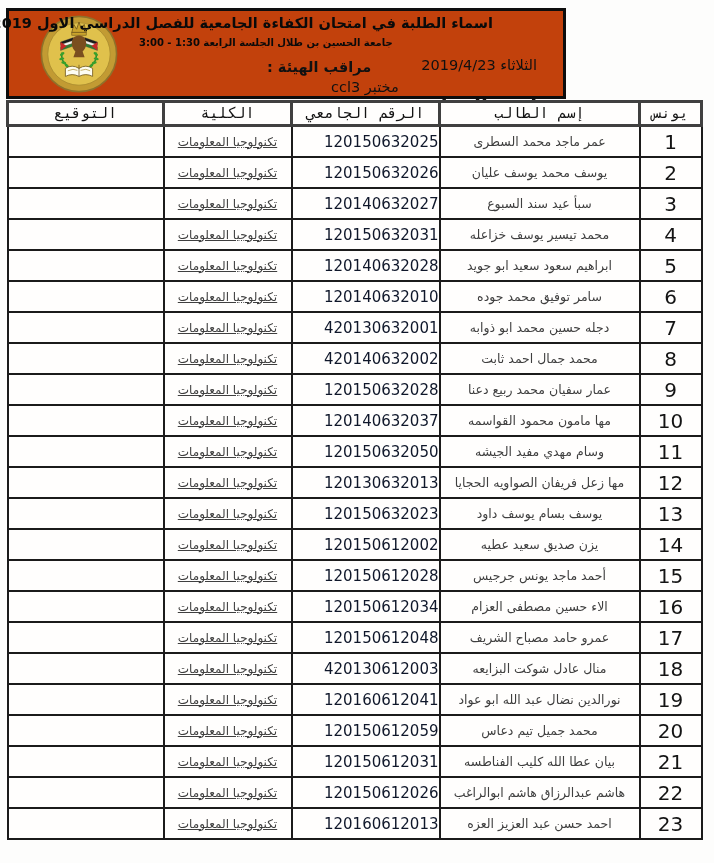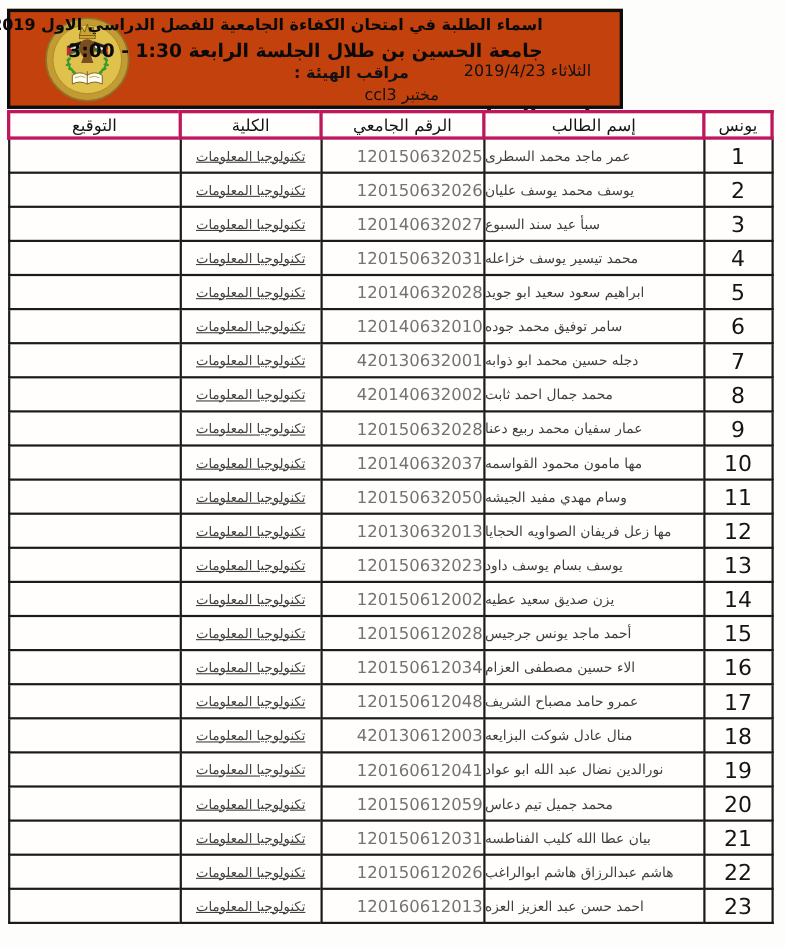--- a/index.html
+++ b/index.html
@@ -13,42 +13,42 @@
     color:#111;
   }
   
   .header-frame{
     position:absolute;top:8px;left:6px;width:560px;height:91px;
     border:3px solid #0d0d0d;box-sizing:border-box;background:#c2410c;
   }
   .logo{position:absolute;left:30px;top:3px;width:80px;height:80px;}
   .title1{position:absolute;top:4px;right:70px;left:130px;text-align:center;
           font-weight:bold;font-size:14.5px;white-space:nowrap;color:#0a0a0a;}
-  .title2{position:absolute;top:26px;right:70px;left:148px;text-align:left;
-          font-weight:bold;font-size:17px;white-space:nowrap;color:#0a0a0a;}
+  .title2{position:absolute;top:26px;right:70px;left:130px;text-align:left;
+          font-weight:bold;font-size:10px;white-space:nowrap;color:#0a0a0a;}
   .date-line{position:absolute;top:46px;right:26px;font-weight:normal;font-size:14.5px;white-space:nowrap;}
   .supervisor-line{position:absolute;top:84px;right:26px;font-weight:bold;font-size:20px;white-space:nowrap;text-decoration:underline;}
   .board-observer{position:absolute;top:48px;left:258px;font-weight:bold;font-size:14.5px;white-space:nowrap;}
   .lab-label{position:absolute;top:68px;left:322px;font-weight:normal;font-size:14.5px;white-space:nowrap;}
   .univ-observer{position:absolute;top:68px;left:186px;font-weight:bold;font-size:14.5px;white-space:nowrap;margin-top:28px;}
   
   table.roster{
     position:absolute;top:100px;left:6px;width:694px;
     border-collapse:collapse;table-layout:fixed;direction:rtl;background:#fffefd;
   }
   table.roster th{
-    border:3px solid #be185d;height:21px;padding:0 2px;
-    font-size:15px;font-weight:400;color:#141414;text-align:center;
+    border:3px solid #404040;height:21px;padding:0 2px;
+    font-size:15px;font-weight:400;color:#141414;text-align:center;font-family:Liberation Mono, monospace;
   }
   table.roster td{
     border:2px solid #1b1b1b;height:29px;padding:0;overflow:hidden;white-space:nowrap;
   }
   td.c-no{font-size:20px;color:#141414;text-align:center;}
-  td.c-name{font-size:12.5px;color:#3f3f3f;text-align:left;padding:0 8px 0 2px;}
-  td.c-id{font-size:15px;color:#737373;text-align:right;padding:0 3px;}
+  td.c-name{font-size:12.5px;color:#3f3f3f;text-align:center;padding:0 8px 0 2px;}
+  td.c-id{font-size:15px;color:#0f172a;text-align:right;padding:0 3px;}
   td.c-college{font-size:12px;color:#3f3f3f;text-align:center;text-decoration:underline;}
   td.c-signature{background:#fffefd;}
 </style>
 </head>
 <body>
 
 <div class="page">
 
   <div class="header-frame">
 

